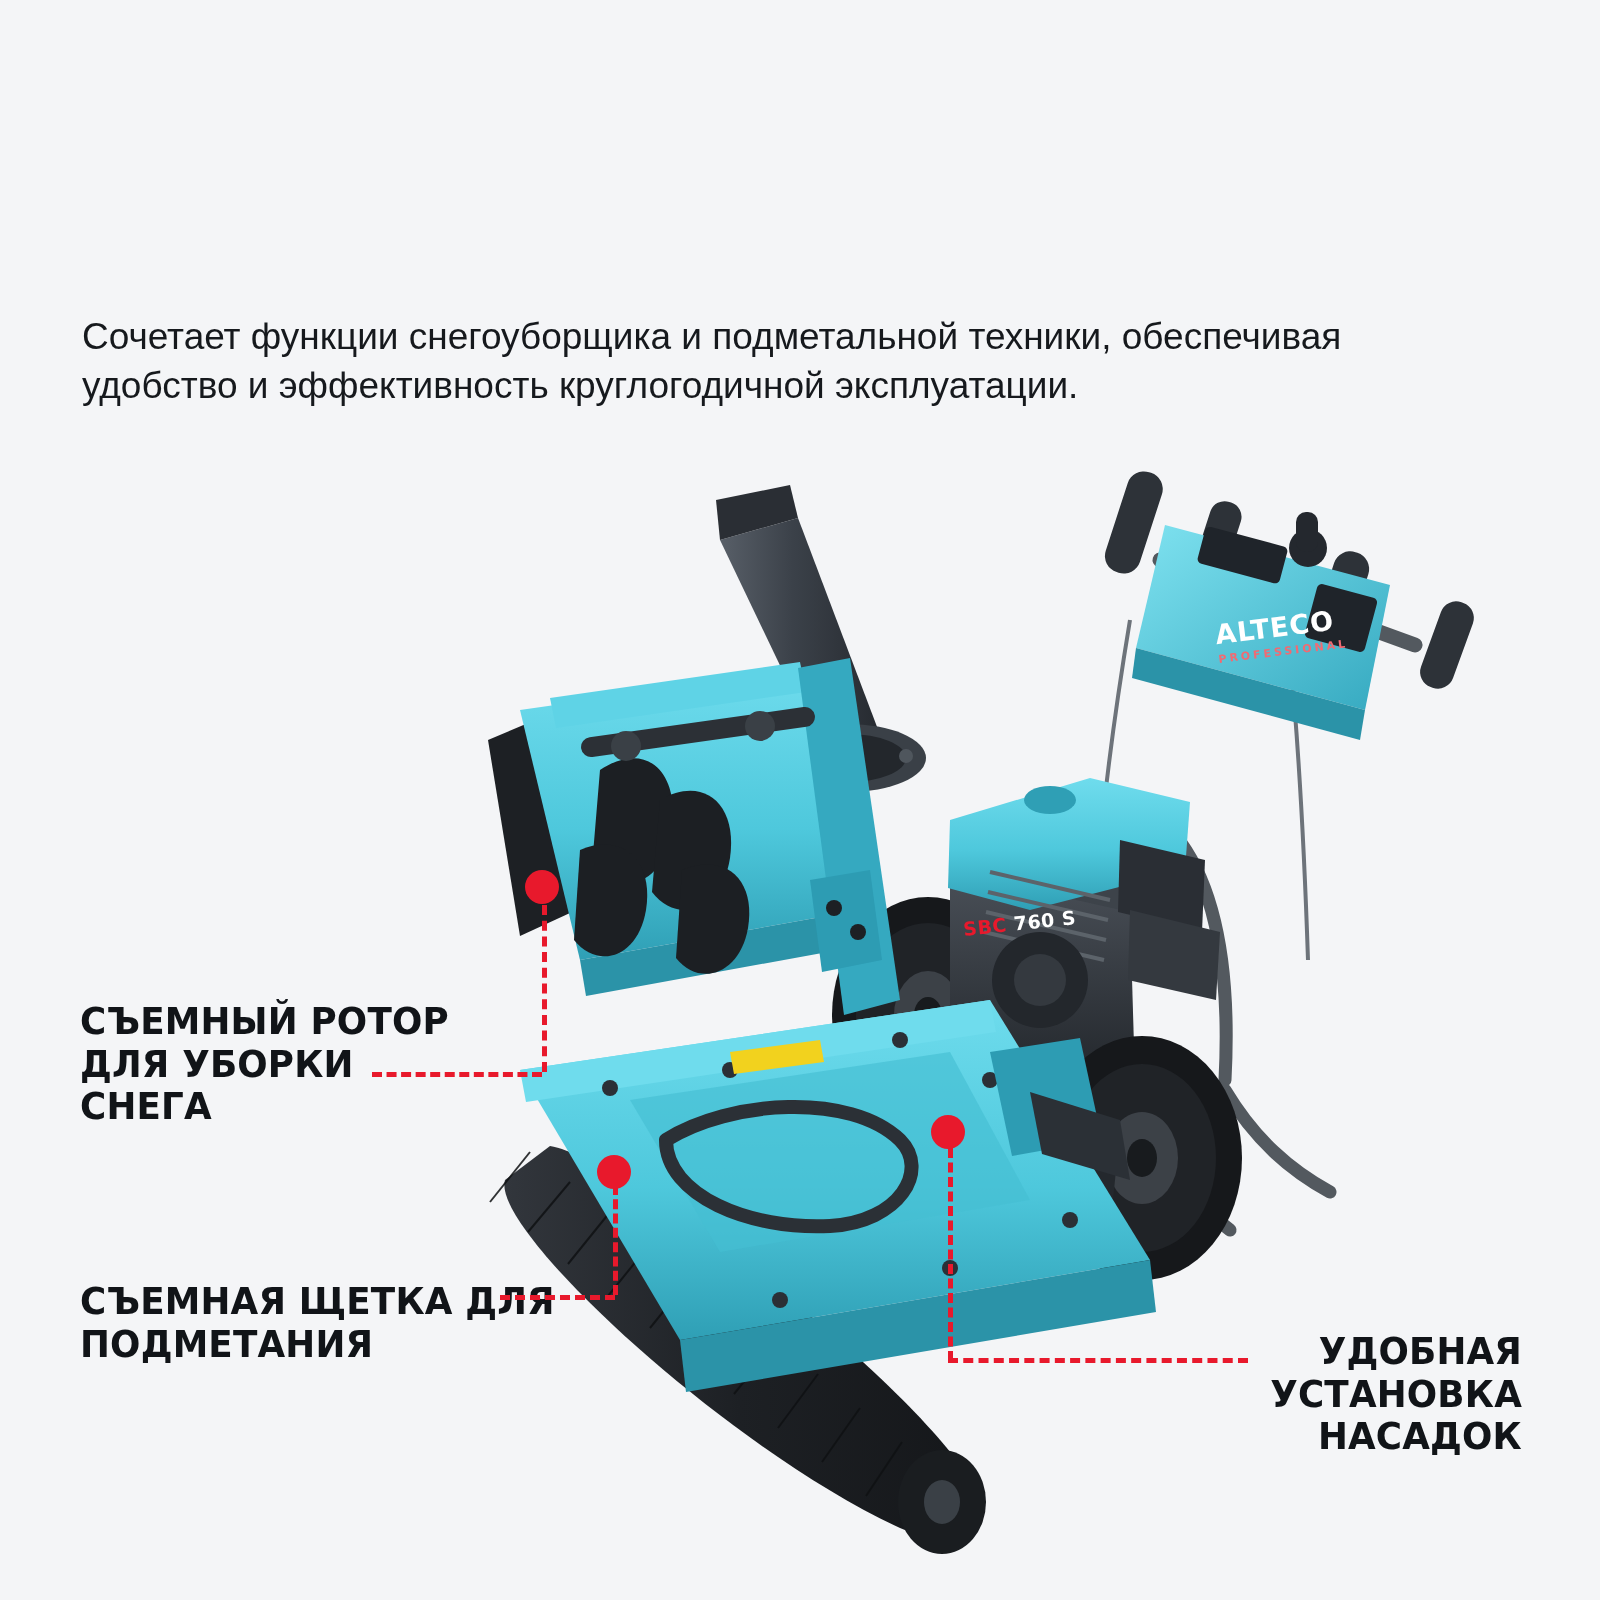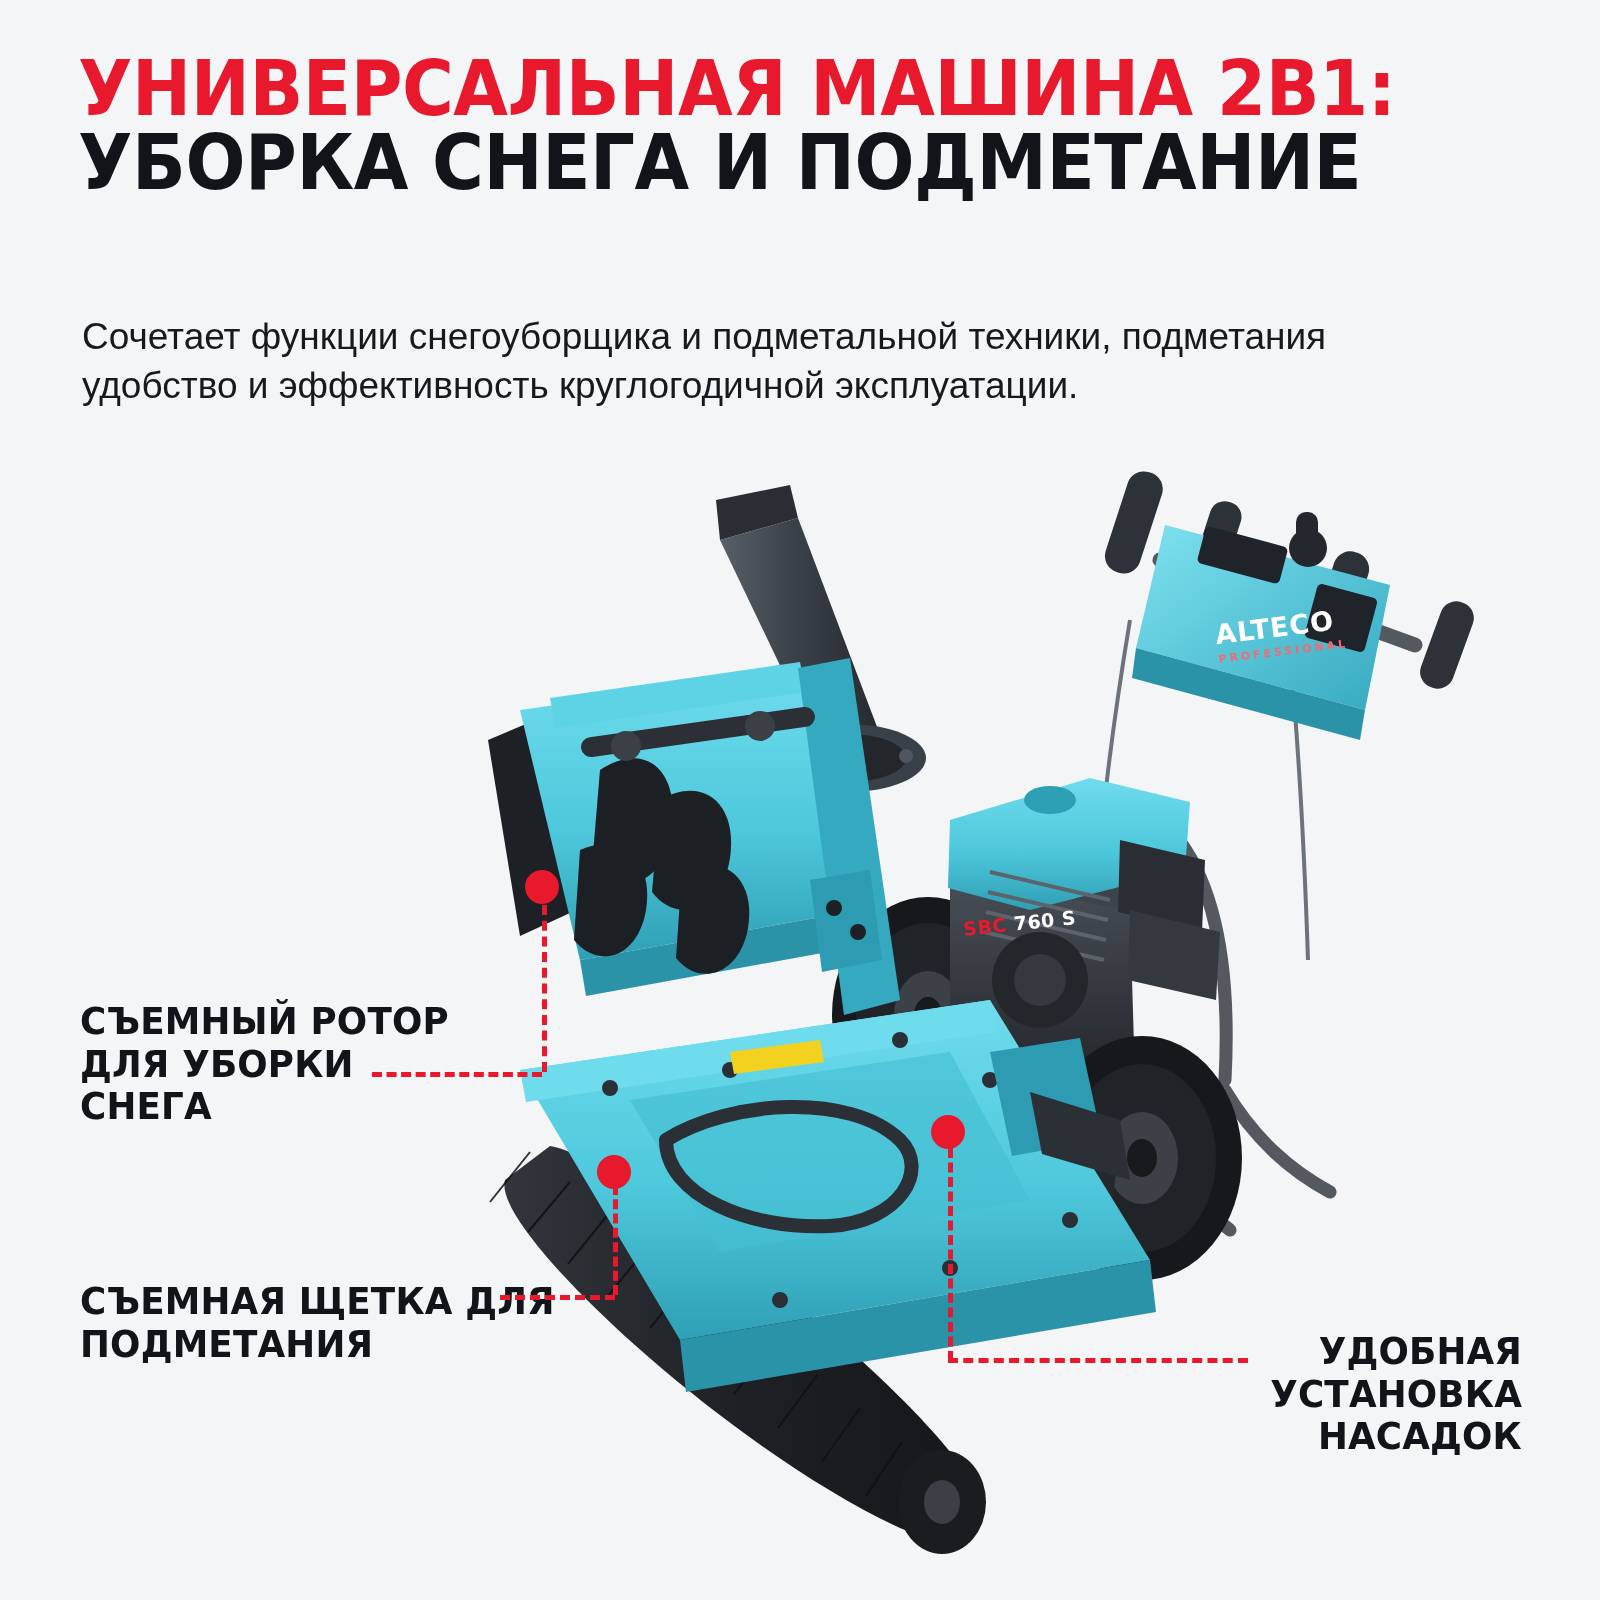--- a/index.html
+++ b/index.html
@@ -127,26 +127,22 @@
     letter-spacing: 0.5px;
     transform: rotate(-6deg);
   }
   #model-badge .mdl-red { color: #e8192c; }
 </style>
 </head>
 <body>
 
 <div id="page">
 
-  <div class="headline">
-    <div class="headline-line hl-red">Универсальная машина 2в1:</div>
-    <div class="headline-line hl-black">уборка снега и подметание</div>
-  </div>
-
-  <div class="subtitle">Сочетает функции снегоуборщика и подметальной техники, подметания удобство и эффективность круглогодичной эксплуатации.</div>
+
+  <div class="subtitle">Сочетает функции снегоуборщика и подметальной техники, обеспечивая удобство и эффективность круглогодичной эксплуатации.</div>
 
   <div id="product">
     <svg width="1130" height="1120" viewBox="0 0 1130 1120" xmlns="http://www.w3.org/2000/svg">
       <defs>
         <linearGradient id="cyan" x1="0" y1="0" x2="0" y2="1">
           <stop offset="0%" stop-color="#6fdced"></stop>
           <stop offset="55%" stop-color="#4ec8dc"></stop>
           <stop offset="100%" stop-color="#2f9fb5"></stop>
         </linearGradient>
         <linearGradient id="cyan2" x1="0" y1="0" x2="1" y2="1">

